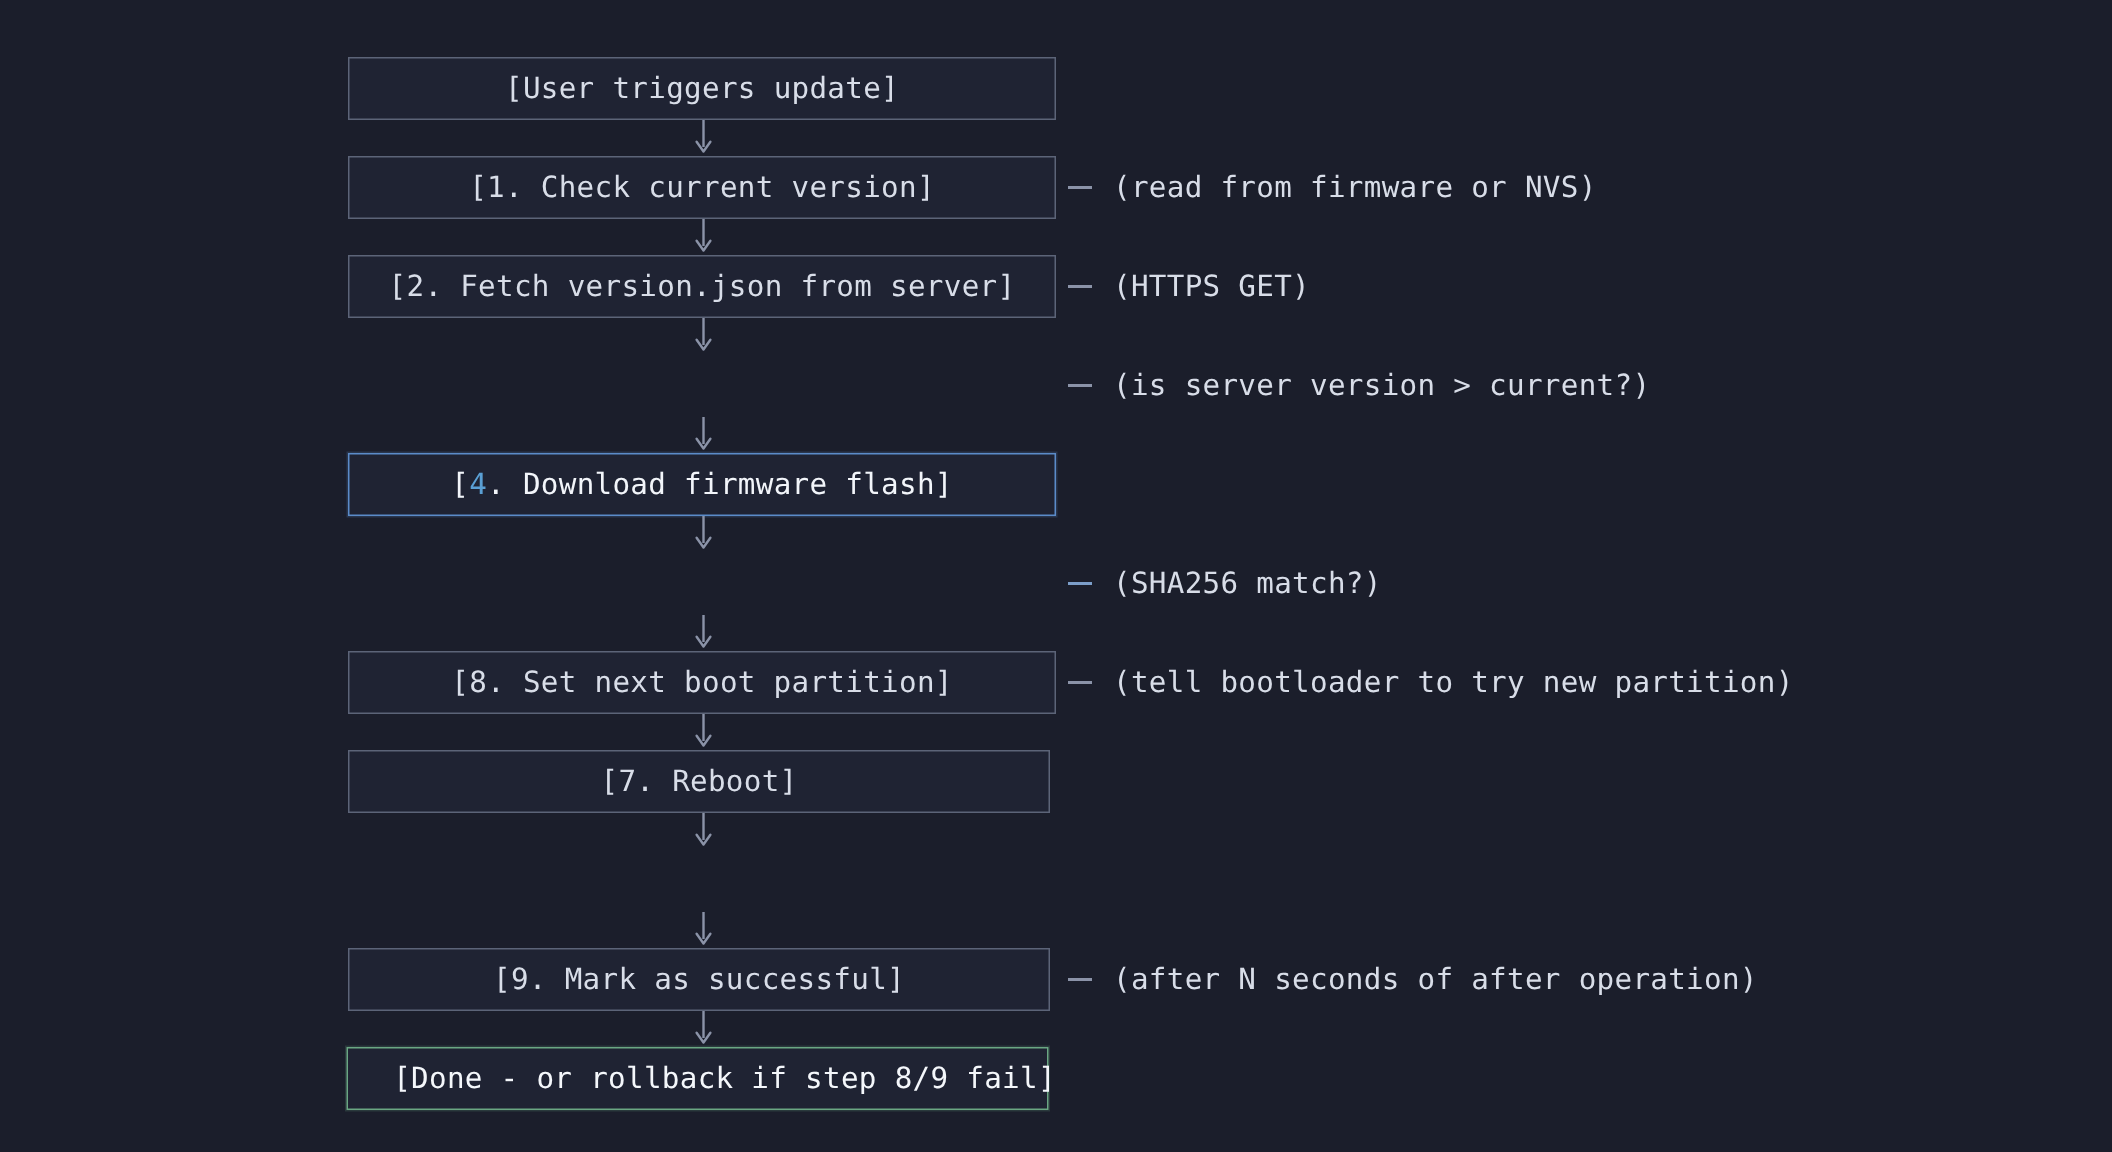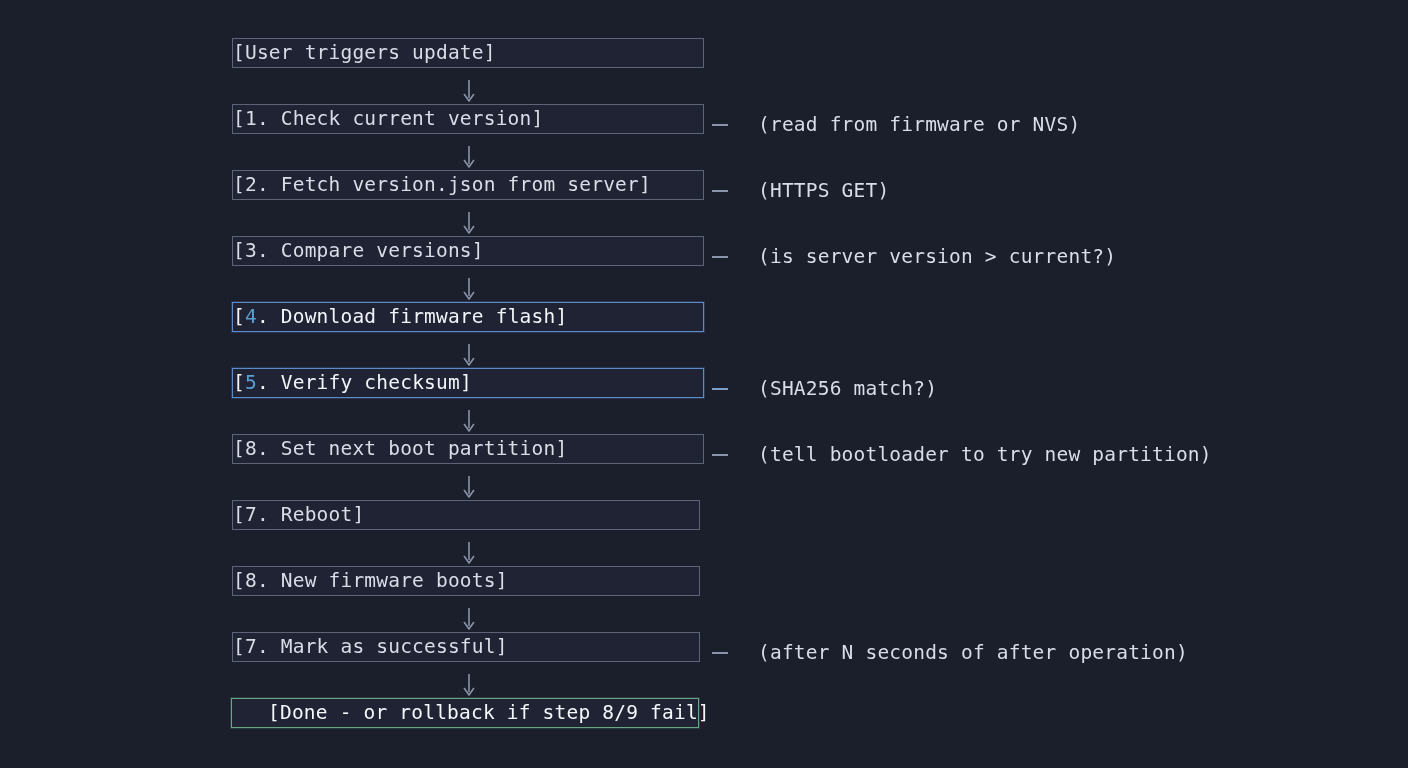--- a/index.html
+++ b/index.html
@@ -32,24 +32,24 @@
 
   .row {
     position: relative;
     height: 66px;
   }
 
   
   .node {
     position: absolute;
     left: 232px;
-    height: 30px;
+    height: 42px;
     display: flex;
     align-items: center;
-    justify-content: flex-start;
+    justify-content: center;
     border: 1px solid #5c6478;
     background: #1f2333;
     color: #d8dde8;
     font-size: 19.5px;
     letter-spacing: 0.2px;
     white-space: pre;
     line-height: 1;
   }
 
   .node.wide  { width: 472px; }
@@ -83,21 +83,21 @@
   .arrow svg { display: block; }
 
   
   .anno {
     position: absolute;
     left: 712px;
     top: 0;
     height: 42px;
     display: flex;
     align-items: center;
-    gap: 30px;
+    gap: 14px;
     white-space: pre;
   }
 
   .anno .dash {
     display: inline-block;
     width: 16px;
     height: 2px;
     background: #8b93a8;
   }
   .anno.blue-dash .dash { background: #7c9ec9; }
@@ -137,40 +137,38 @@
         <div class="node wide"><span>[2. Fetch version.json from server]</span></div>
         <div class="anno"><span class="dash"></span><span class="anno-text">(HTTPS GET)</span></div>
         <div class="arrow">
           <svg width="14" height="24" viewBox="0 0 14 24">
             <line x1="7" y1="0" x2="7" y2="18" stroke="#8b93a8" stroke-width="1.6"></line>
             <polyline points="2.4,14.5 7,21 11.6,14.5" fill="none" stroke="#8b93a8" stroke-width="1.6" stroke-linecap="round" stroke-linejoin="round"></polyline>
           </svg>
         </div>
       </div>
       <div class="row">
-        <div class="node wide"><span>[3. Compare versions]</span></div>
         <div class="anno"><span class="dash"></span><span class="anno-text">(is server version &gt; current?)</span></div>
         <div class="arrow">
           <svg width="14" height="24" viewBox="0 0 14 24">
             <line x1="7" y1="0" x2="7" y2="18" stroke="#8b93a8" stroke-width="1.6"></line>
             <polyline points="2.4,14.5 7,21 11.6,14.5" fill="none" stroke="#8b93a8" stroke-width="1.6" stroke-linecap="round" stroke-linejoin="round"></polyline>
           </svg>
         </div>
       </div>
       <div class="row">
         <div class="node wide hl-blue"><span><span>[</span><span class="num-blue">4</span><span>. Download firmware flash]</span></span></div>
         <div class="arrow">
           <svg width="14" height="24" viewBox="0 0 14 24">
             <line x1="7" y1="0" x2="7" y2="18" stroke="#8b93a8" stroke-width="1.6"></line>
             <polyline points="2.4,14.5 7,21 11.6,14.5" fill="none" stroke="#8b93a8" stroke-width="1.6" stroke-linecap="round" stroke-linejoin="round"></polyline>
           </svg>
         </div>
       </div>
       <div class="row">
-        <div class="node wide hl-blue"><span><span>[</span><span class="num-blue">5</span><span>. Verify checksum]</span></span></div>
         <div class="anno blue-dash"><span class="dash"></span><span class="anno-text">(SHA256 match?)</span></div>
         <div class="arrow">
           <svg width="14" height="24" viewBox="0 0 14 24">
             <line x1="7" y1="0" x2="7" y2="18" stroke="#8b93a8" stroke-width="1.6"></line>
             <polyline points="2.4,14.5 7,21 11.6,14.5" fill="none" stroke="#8b93a8" stroke-width="1.6" stroke-linecap="round" stroke-linejoin="round"></polyline>
           </svg>
         </div>
       </div>
       <div class="row">
         <div class="node wide"><span>[8. Set next boot partition]</span></div>
@@ -185,30 +183,29 @@
       <div class="row">
         <div class="node narrow"><span>[7. Reboot]</span></div>
         <div class="arrow">
           <svg width="14" height="24" viewBox="0 0 14 24">
             <line x1="7" y1="0" x2="7" y2="18" stroke="#8b93a8" stroke-width="1.6"></line>
             <polyline points="2.4,14.5 7,21 11.6,14.5" fill="none" stroke="#8b93a8" stroke-width="1.6" stroke-linecap="round" stroke-linejoin="round"></polyline>
           </svg>
         </div>
       </div>
       <div class="row">
-        <div class="node narrow"><span>[8. New firmware boots]</span></div>
-        <div class="arrow">
-          <svg width="14" height="24" viewBox="0 0 14 24">
-            <line x1="7" y1="0" x2="7" y2="18" stroke="#8b93a8" stroke-width="1.6"></line>
-            <polyline points="2.4,14.5 7,21 11.6,14.5" fill="none" stroke="#8b93a8" stroke-width="1.6" stroke-linecap="round" stroke-linejoin="round"></polyline>
-          </svg>
-        </div>
-      </div>
-      <div class="row">
-        <div class="node narrow"><span>[7. Mark as successful]</span></div>
+        <div class="arrow">
+          <svg width="14" height="24" viewBox="0 0 14 24">
+            <line x1="7" y1="0" x2="7" y2="18" stroke="#8b93a8" stroke-width="1.6"></line>
+            <polyline points="2.4,14.5 7,21 11.6,14.5" fill="none" stroke="#8b93a8" stroke-width="1.6" stroke-linecap="round" stroke-linejoin="round"></polyline>
+          </svg>
+        </div>
+      </div>
+      <div class="row">
+        <div class="node narrow"><span>[9. Mark as successful]</span></div>
         <div class="anno"><span class="dash"></span><span class="anno-text">(after N seconds of after operation)</span></div>
         <div class="arrow">
           <svg width="14" height="24" viewBox="0 0 14 24">
             <line x1="7" y1="0" x2="7" y2="18" stroke="#8b93a8" stroke-width="1.6"></line>
             <polyline points="2.4,14.5 7,21 11.6,14.5" fill="none" stroke="#8b93a8" stroke-width="1.6" stroke-linecap="round" stroke-linejoin="round"></polyline>
           </svg>
         </div>
       </div>
       <div class="row">
         <div class="node narrow hl-green"><span>[Done - or rollback if step 8/9 fail]</span></div>

